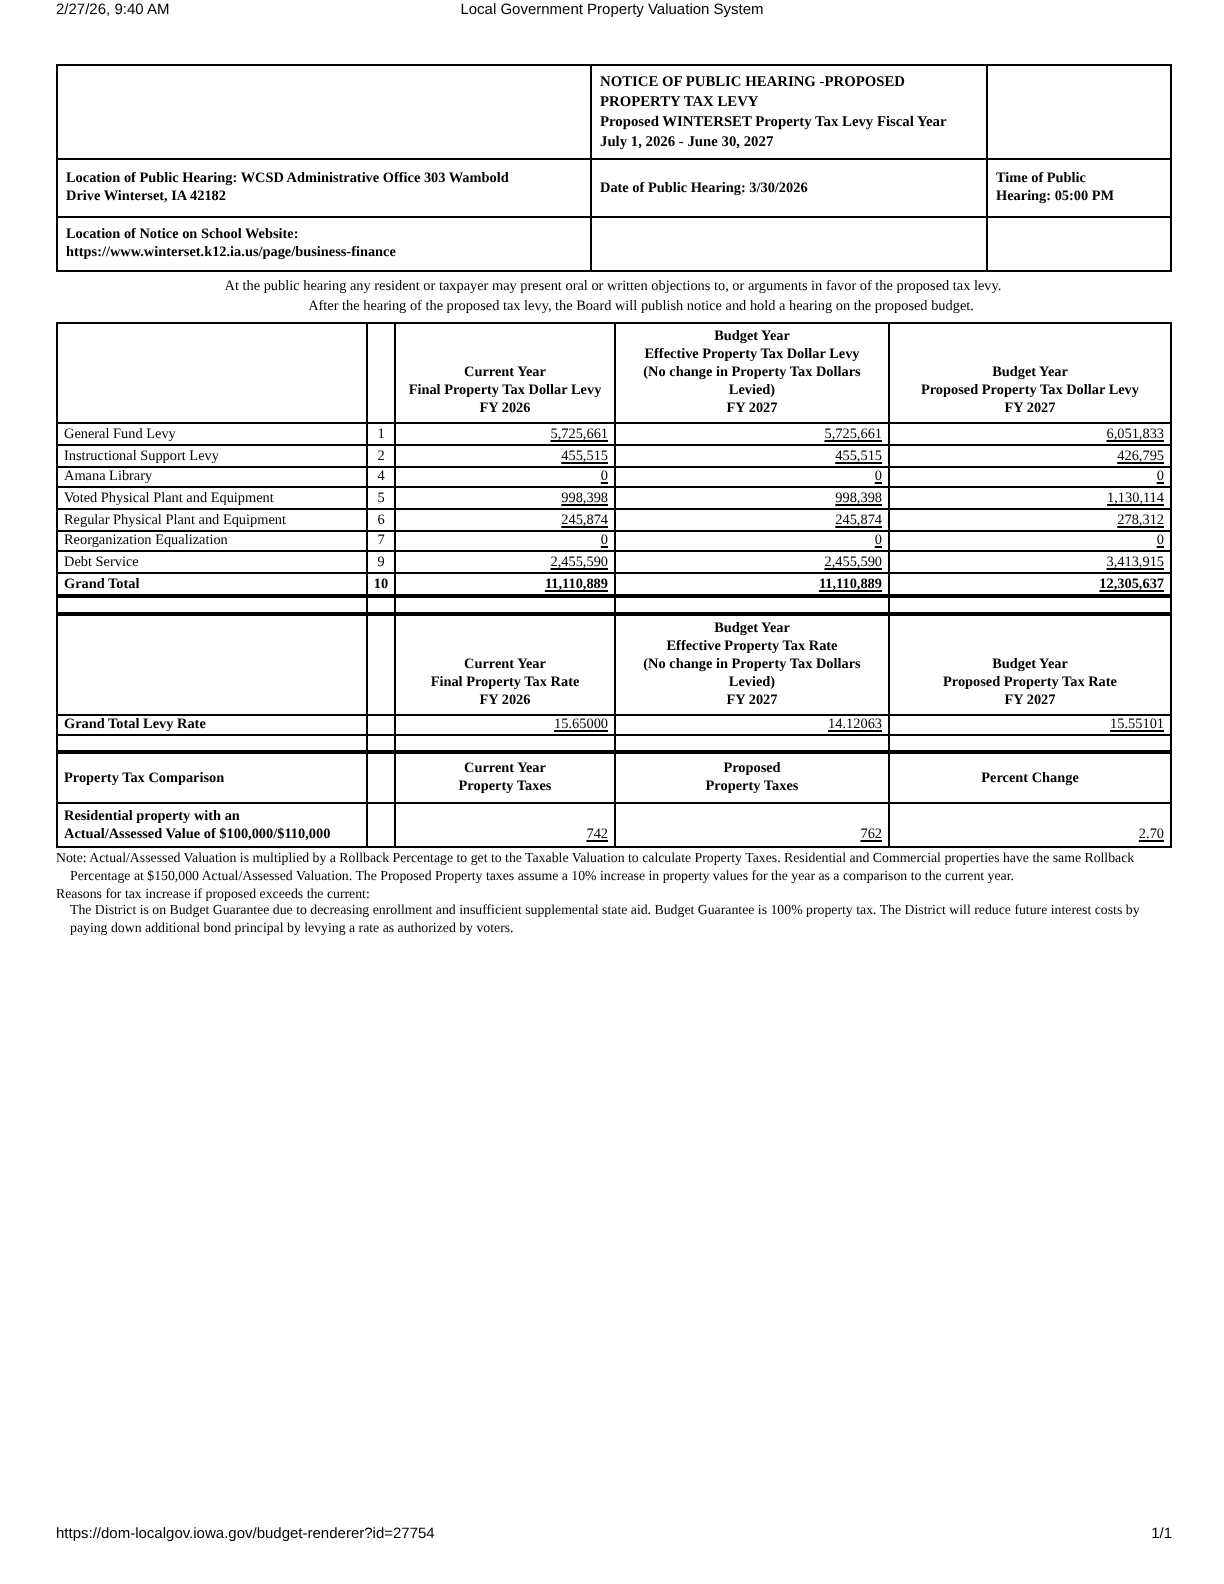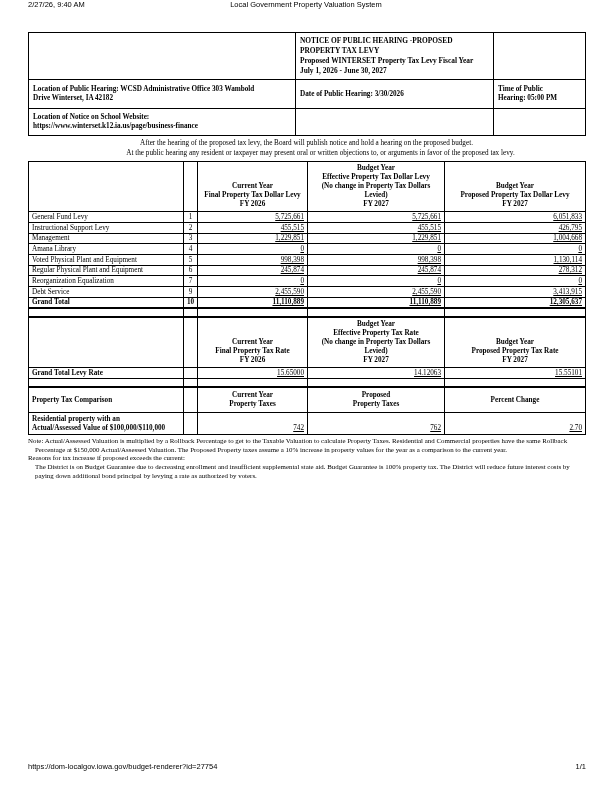--- a/index.html
+++ b/index.html
@@ -234,22 +234,22 @@
           <div>Location of Notice on School Website:</div>
           <div>https://www.winterset.k12.ia.us/page/business-finance</div>
         </td>
         <td class="nt-blank"></td>
         <td class="nt-blank"></td>
       </tr>
     </tbody>
   </table>
 
   <div class="intro">
+    <div>At the public hearing any resident or taxpayer may present oral or written objections to, or arguments in favor of the proposed tax levy.</div>
     <div>After the hearing of the proposed tax levy, the Board will publish notice and hold a hearing on the proposed budget.</div>
-    <div>At the public hearing any resident or taxpayer may present oral or written objections to, or arguments in favor of the proposed tax levy.</div>
   </div>
 
   <table class="levy-table">
     <colgroup>
       <col style="width:155px">
       <col style="width:14px">
       <col style="width:110px">
       <col style="width:137px">
       <col style="width:141px">
     </colgroup>
@@ -284,27 +284,20 @@
           <td class="val">6,051,833</td>
         </tr>
         <tr>
           <td class="label">Instructional Support Levy</td>
           <td class="num">2</td>
           <td class="val">455,515</td>
           <td class="val">455,515</td>
           <td class="val">426,795</td>
         </tr>
         <tr>
-          <td class="label">Management</td>
-          <td class="num">3</td>
-          <td class="val">1,229,851</td>
-          <td class="val">1,229,851</td>
-          <td class="val">1,004,668</td>
-        </tr>
-        <tr>
           <td class="label">Amana Library</td>
           <td class="num">4</td>
           <td class="val">0</td>
           <td class="val">0</td>
           <td class="val">0</td>
         </tr>
         <tr>
           <td class="label">Voted Physical Plant and Equipment</td>
           <td class="num">5</td>
           <td class="val">998,398</td>

